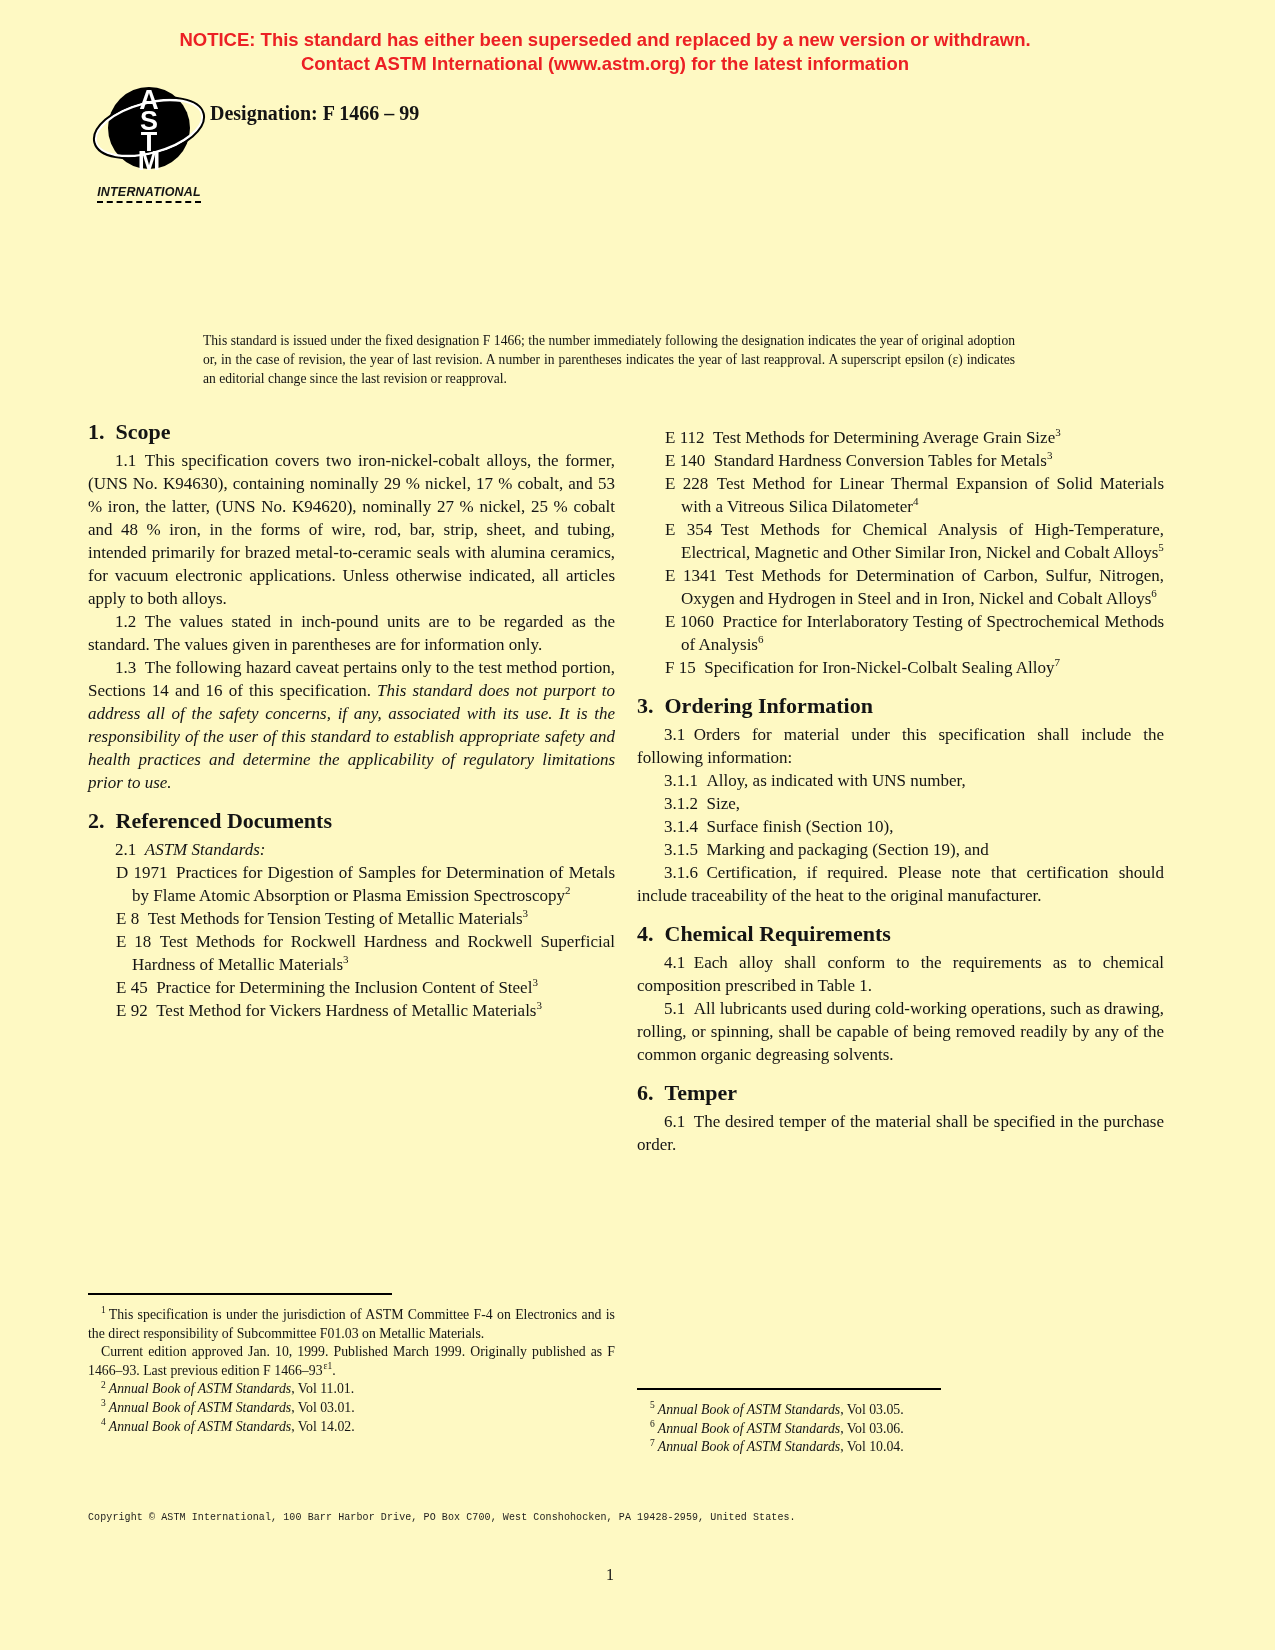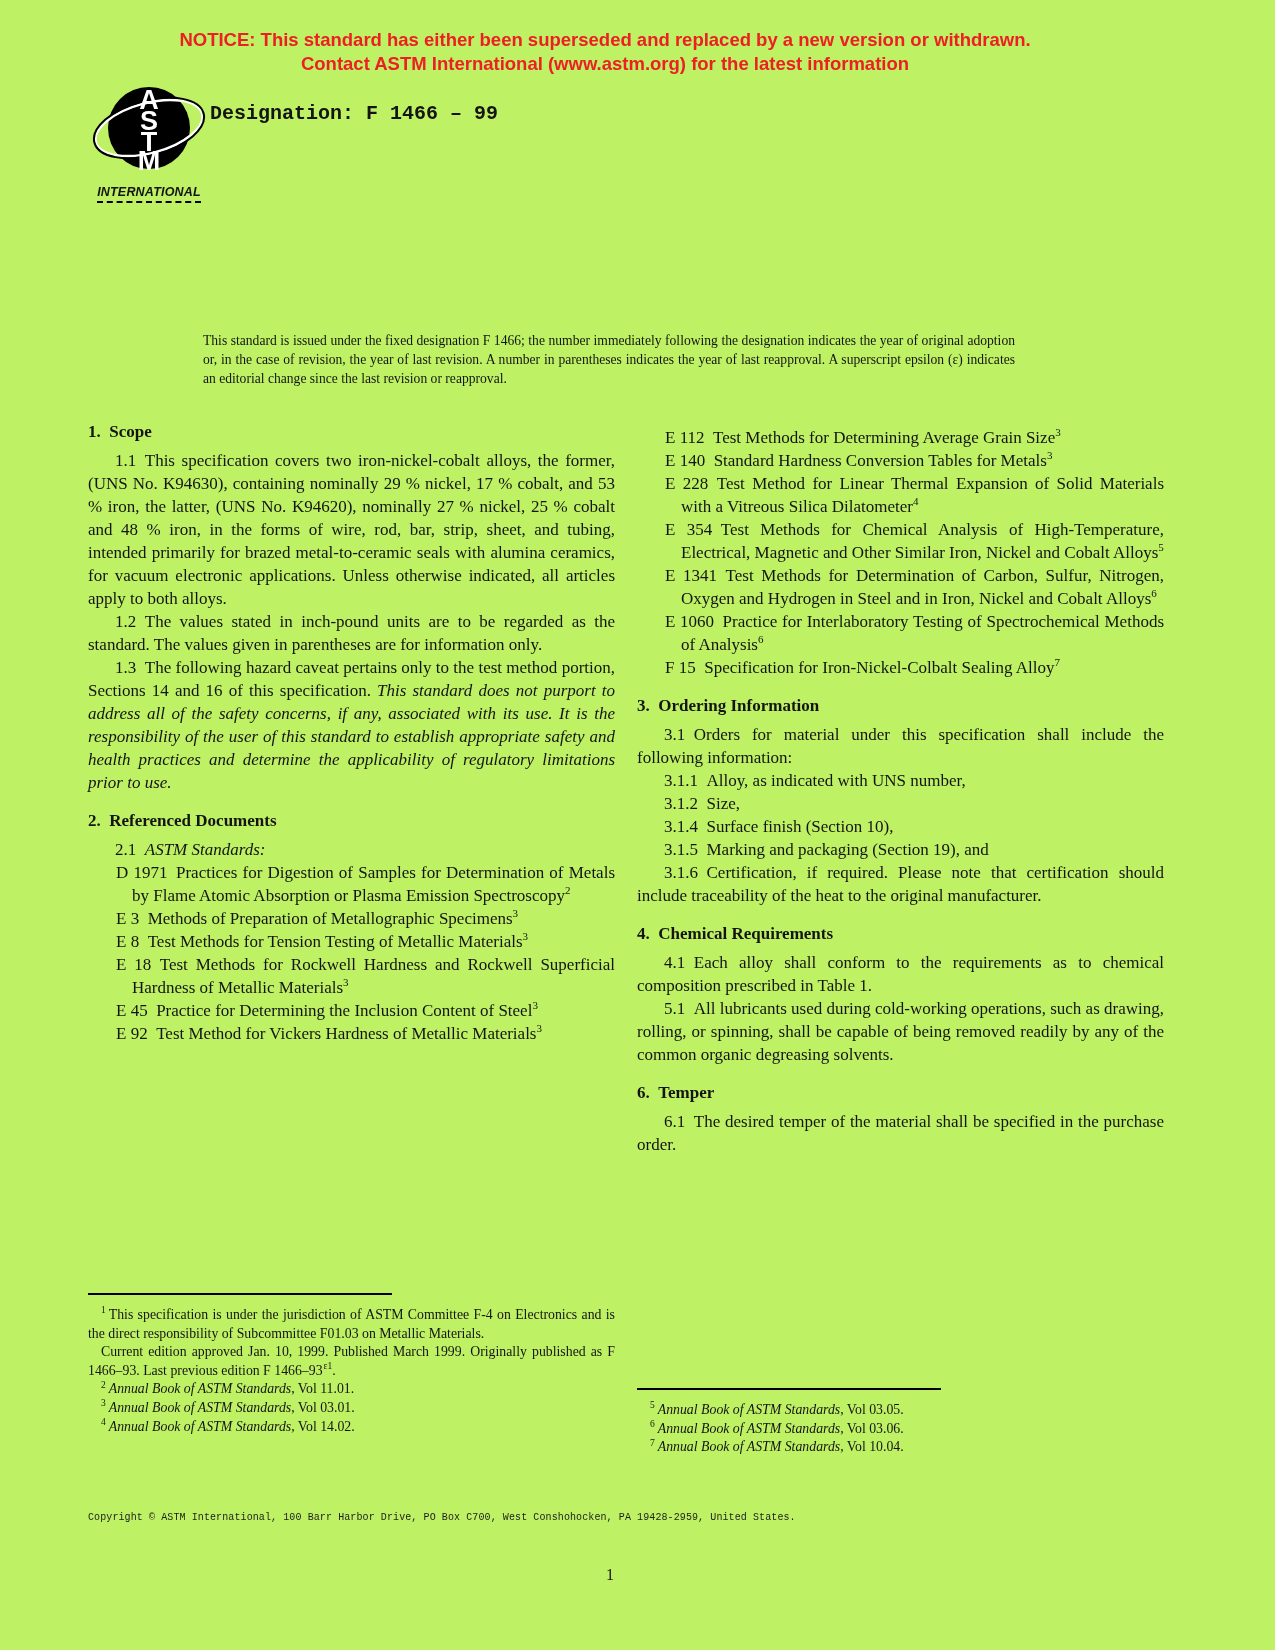--- a/index.html
+++ b/index.html
@@ -1,42 +1,42 @@
 <!DOCTYPE html>
 <html style="--notice-color: #EC2024;"><head>
 <meta charset="utf-8">
 <style>
   html,body{margin:0;padding:0;background:#fff;}
-  .page{position:relative;width:1275px;height:1650px;background:#bef264;color:#141414;
+  .page{position:relative;width:1275px;height:1650px;background:#fef9c3;color:#141414;
         font-family:"Liberation Serif",serif;overflow:hidden;}
 
   .notice{position:absolute;top:28px;left:35px;width:1140px;text-align:center;
           font-family:"Liberation Sans",sans-serif;font-weight:bold;
           font-size:18.5px;line-height:24px;color:var(--notice-color,#ec2024);}
 
   .logo{position:absolute;left:92px;top:82px;width:114px;text-align:center;}
   .logo .intl{display:inline-block;font-family:"Liberation Sans",sans-serif;font-style:italic;
               font-weight:bold;font-size:12.5px;letter-spacing:.2px;
               border-bottom:2px dashed #000;padding-bottom:2px;margin-top:-2px;}
 
-  .designation{position:absolute;left:210px;top:102px;font-family:Liberation Mono, monospace;
+  .designation{position:absolute;left:210px;top:102px;font-family:Liberation Serif, serif;
                font-weight:bold;font-size:20px;}
 
   .title{position:absolute;left:203px;top:203px;width:880px;font-family:"Liberation Sans",sans-serif;
          font-weight:bold;font-size:24.5px;line-height:32px;color:#1a1a1a;}
   .title sup{font-size:14px;margin-left:5px;}
 
   .issuance{position:absolute;left:203px;top:331px;width:812px;font-size:13.6px;
             line-height:19px;text-align:justify;}
 
   .col{position:absolute;top:420px;width:527px;font-size:17px;line-height:23px;
        text-align:justify;}
   .col-left{left:88px;}
   .col-right{left:637px;padding-top:6px;}
-  .col h3{font-size:17px;font-weight:bold;margin:15px 0 6px 0;text-align:left;}
+  .col h3{font-size:22px;font-weight:bold;margin:15px 0 6px 0;text-align:left;}
   .col h3.first{margin-top:0;}
   .col p{margin:0;}
   .col p.ind{text-indent:27px;}
   .col p.ref{padding-left:44px;text-indent:-16px;}
   .col sup{font-size:11px;line-height:0;}
   .italic{font-style:italic;}
 
   .fnblock{position:absolute;width:527px;font-size:13.8px;line-height:18.6px;text-align:justify;}
   .fn-left{left:88px;top:1293px;}
   .fn-right{left:637px;top:1388px;}
@@ -84,21 +84,20 @@
   <div class="col col-left">
     <h3 class="first">1. Scope</h3>
     <p class="ind">1.1 This specification covers two iron-nickel-cobalt alloys, the former, (UNS No. K94630), containing nominally 29 % nickel, 17 % cobalt, and 53 % iron, the latter, (UNS No. K94620), nominally 27 % nickel, 25 % cobalt and 48 % iron, in the forms of wire, rod, bar, strip, sheet, and tubing, intended primarily for brazed metal-to-ceramic seals with alumina ceramics, for vacuum electronic applications. Unless otherwise indicated, all articles apply to both alloys.</p>
     <p class="ind">1.2 The values stated in inch-pound units are to be regarded as the standard. The values given in parentheses are for information only.</p>
     <p class="ind"><span>1.3 The following hazard caveat pertains only to the test method portion, Sections 14 and 16 of this specification. </span><span class="italic">This standard does not purport to address all of the safety concerns, if any, associated with its use. It is the responsibility of the user of this standard to establish appropriate safety and health practices and determine the applicability of regulatory limita­tions prior to use.</span></p>
 
     <h3>2. Referenced Documents</h3>
     <p class="ind"><span>2.1 </span><span class="italic">ASTM Standards:</span></p>
 
     <p class="ref"><span>D 1971 Practices for Digestion of Samples for Determina­tion of Metals by Flame Atomic Absorption or Plasma Emission Spectroscopy</span><sup>2</sup></p>
-    <p class="ref"><span>E 3 Methods of Preparation of Metallographic Specimens</span><sup>3</sup></p>
     <p class="ref"><span>E 8 Test Methods for Tension Testing of Metallic Materials</span><sup>3</sup></p>
     <p class="ref"><span>E 18 Test Methods for Rockwell Hardness and Rockwell Superficial Hardness of Metallic Materials</span><sup>3</sup></p>
     <p class="ref"><span>E 45 Practice for Determining the Inclusion Content of Steel</span><sup>3</sup></p>
     <p class="ref"><span>E 92 Test Method for Vickers Hardness of Metallic Mate­rials</span><sup>3</sup></p>
   </div>
 
   <div class="col col-right">
     <p class="ref"><span>E 112 Test Methods for Determining Average Grain Size</span><sup>3</sup></p>
     <p class="ref"><span>E 140 Standard Hardness Conversion Tables for Metals</span><sup>3</sup></p>
     <p class="ref"><span>E 228 Test Method for Linear Thermal Expansion of Solid Materials with a Vitreous Silica Dilatometer</span><sup>4</sup></p>

